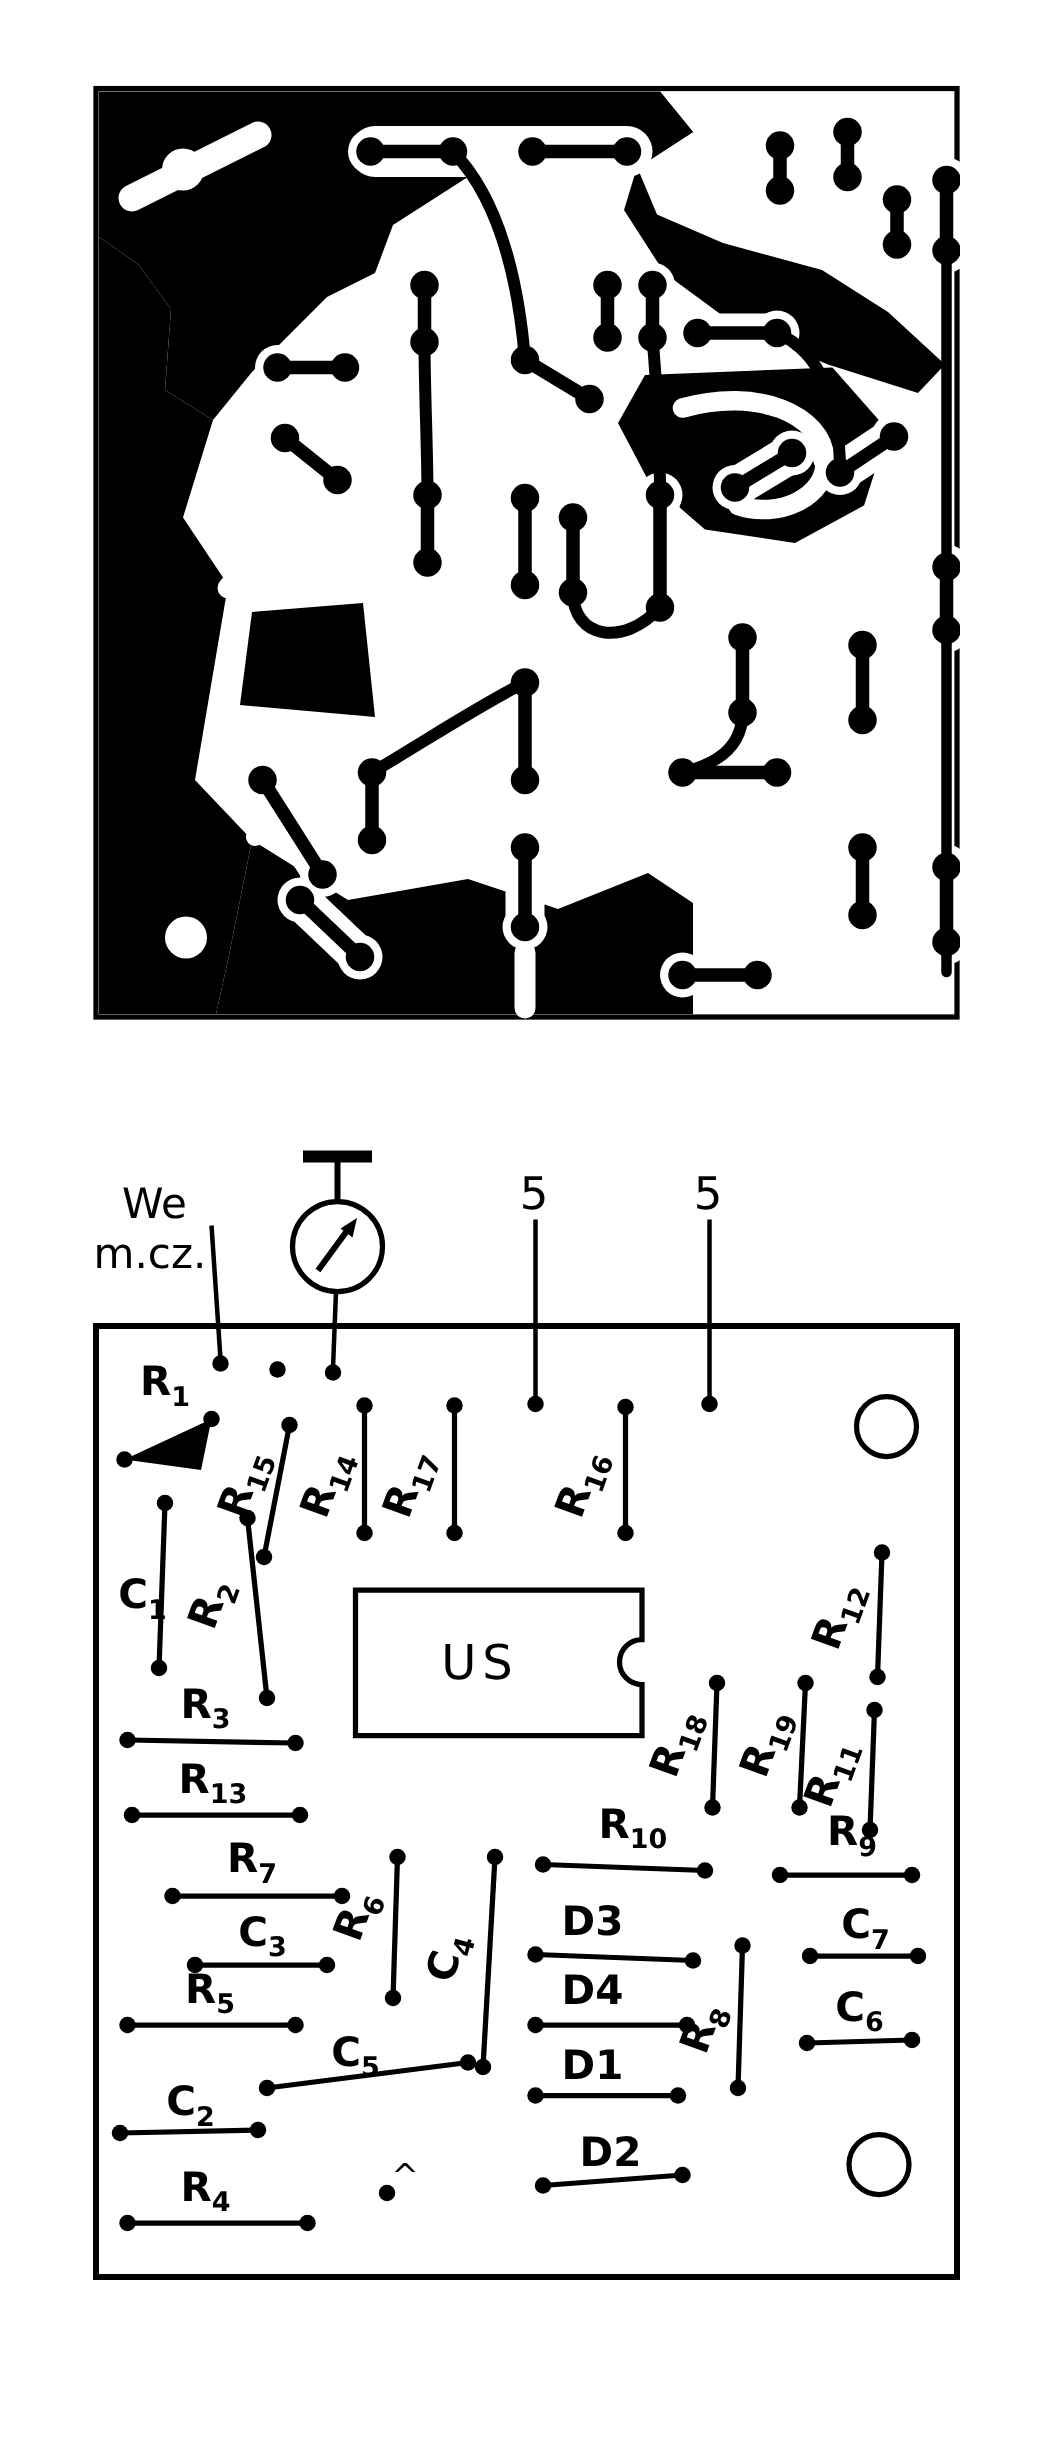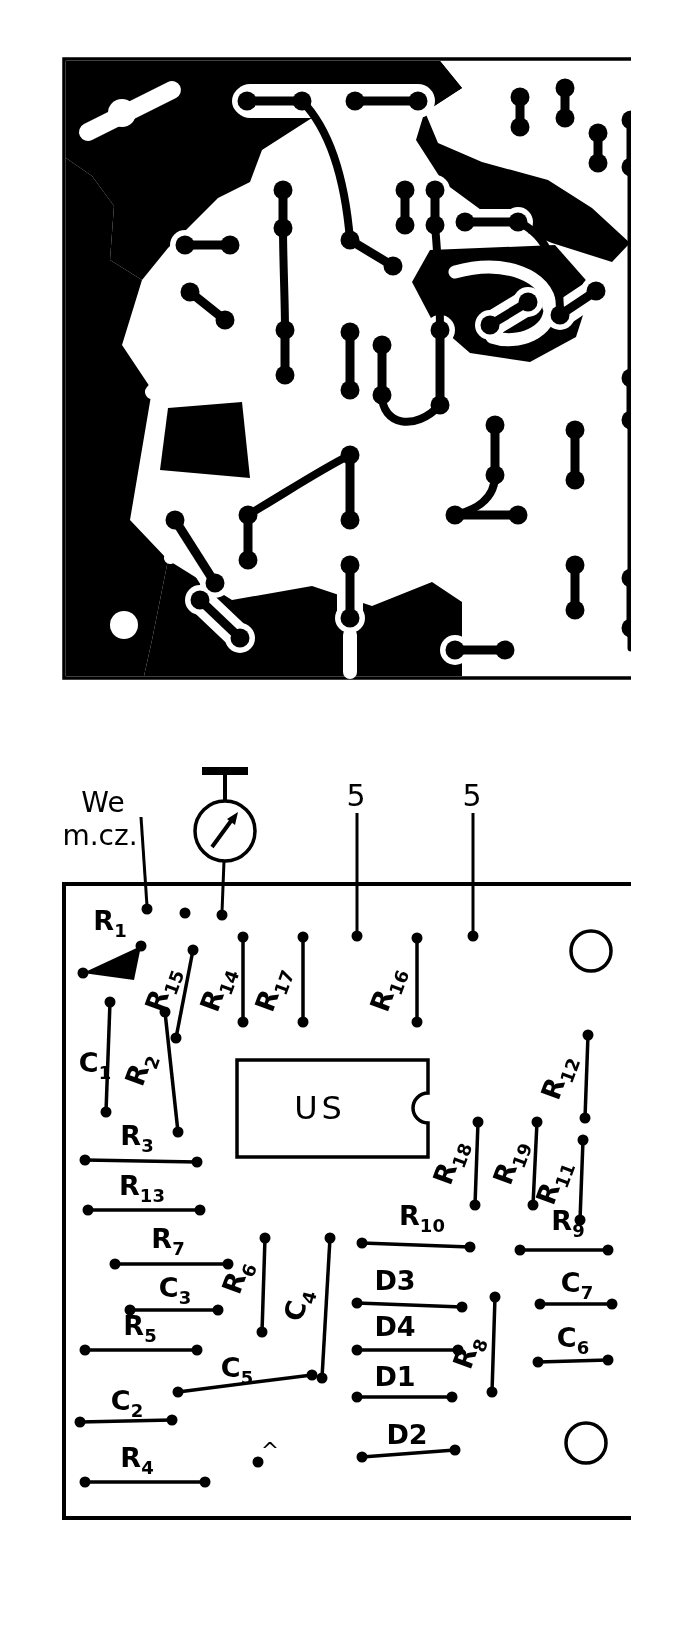--- a/index.html
+++ b/index.html
@@ -1,17 +1,17 @@
 <!DOCTYPE html>
 <html><head>
 <meta charset="utf-8">
 <style>
   html,body{margin:0;padding:0;background:#fff;}
   .page{position:relative;width:631px;height:1634px;background:#fff;overflow:hidden;
-        font-family:"DejaVu Sans", sans-serif;}
+        font-family:"DejaVu Sans", sans-serif;padding-left:12px;}
   svg{display:block;}
   svg text{font-family:"DejaVu Sans", sans-serif;fill:#000;}
 </style>
 </head>
 <body>
 
 <div class="page">
 
   <svg viewBox="62 57 578 623" style="position:absolute;left:62px;top:57px;width:578px;height:623px;">
     <rect x="64" y="59" width="574" height="619" fill="#fff" stroke="#000" stroke-width="3.5"></rect>

